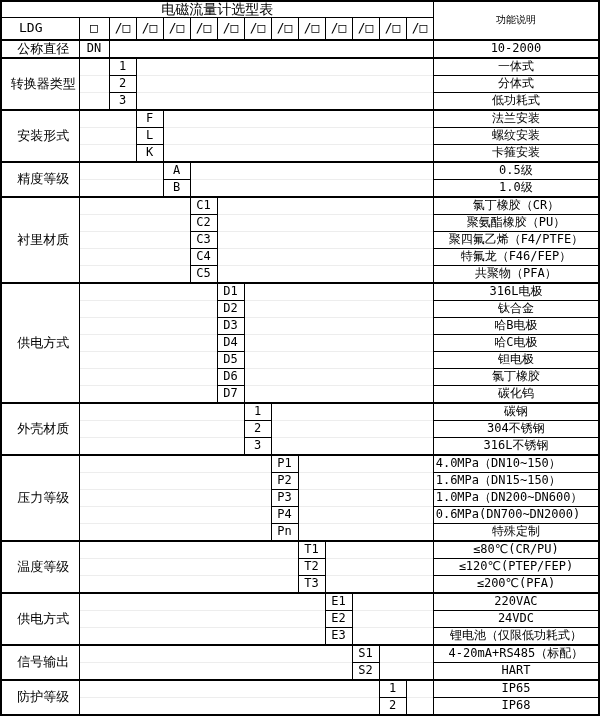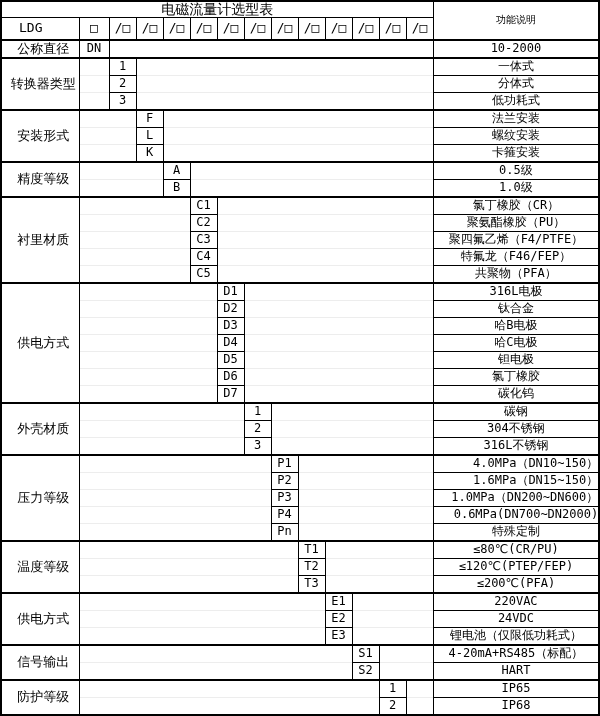--- a/index.html
+++ b/index.html
@@ -25,21 +25,21 @@
     white-space:nowrap;
   }
   td.thick{border-top-width:2px;}
   td.title-cell{height:14px;font-size:14px;margin-left:18px;}
   td.fn-header{font-size:10px;}
   td.ldg-cell{height:21px;text-align:left;padding-left:17px;font-size:13px;}
   td.box-cell{height:21px;font-size:13px;}
   td.lbl{font-size:13px;padding-left:6px;}
   td.code{font-size:12px;}
   td.desc{font-size:12px;}
-  td.desc.left{text-align:right;padding-left:2px;}
+  td.desc.left{text-align:left;padding-left:2px;}
   td.filler.grid{
     background:repeating-linear-gradient(to bottom,#fff 0px,#fff 16px,#ededed 16px,#ededed 17px);
   }
 </style>
 </head>
 <body>
 
 <div class="page">
   <table>
     <colgroup>

